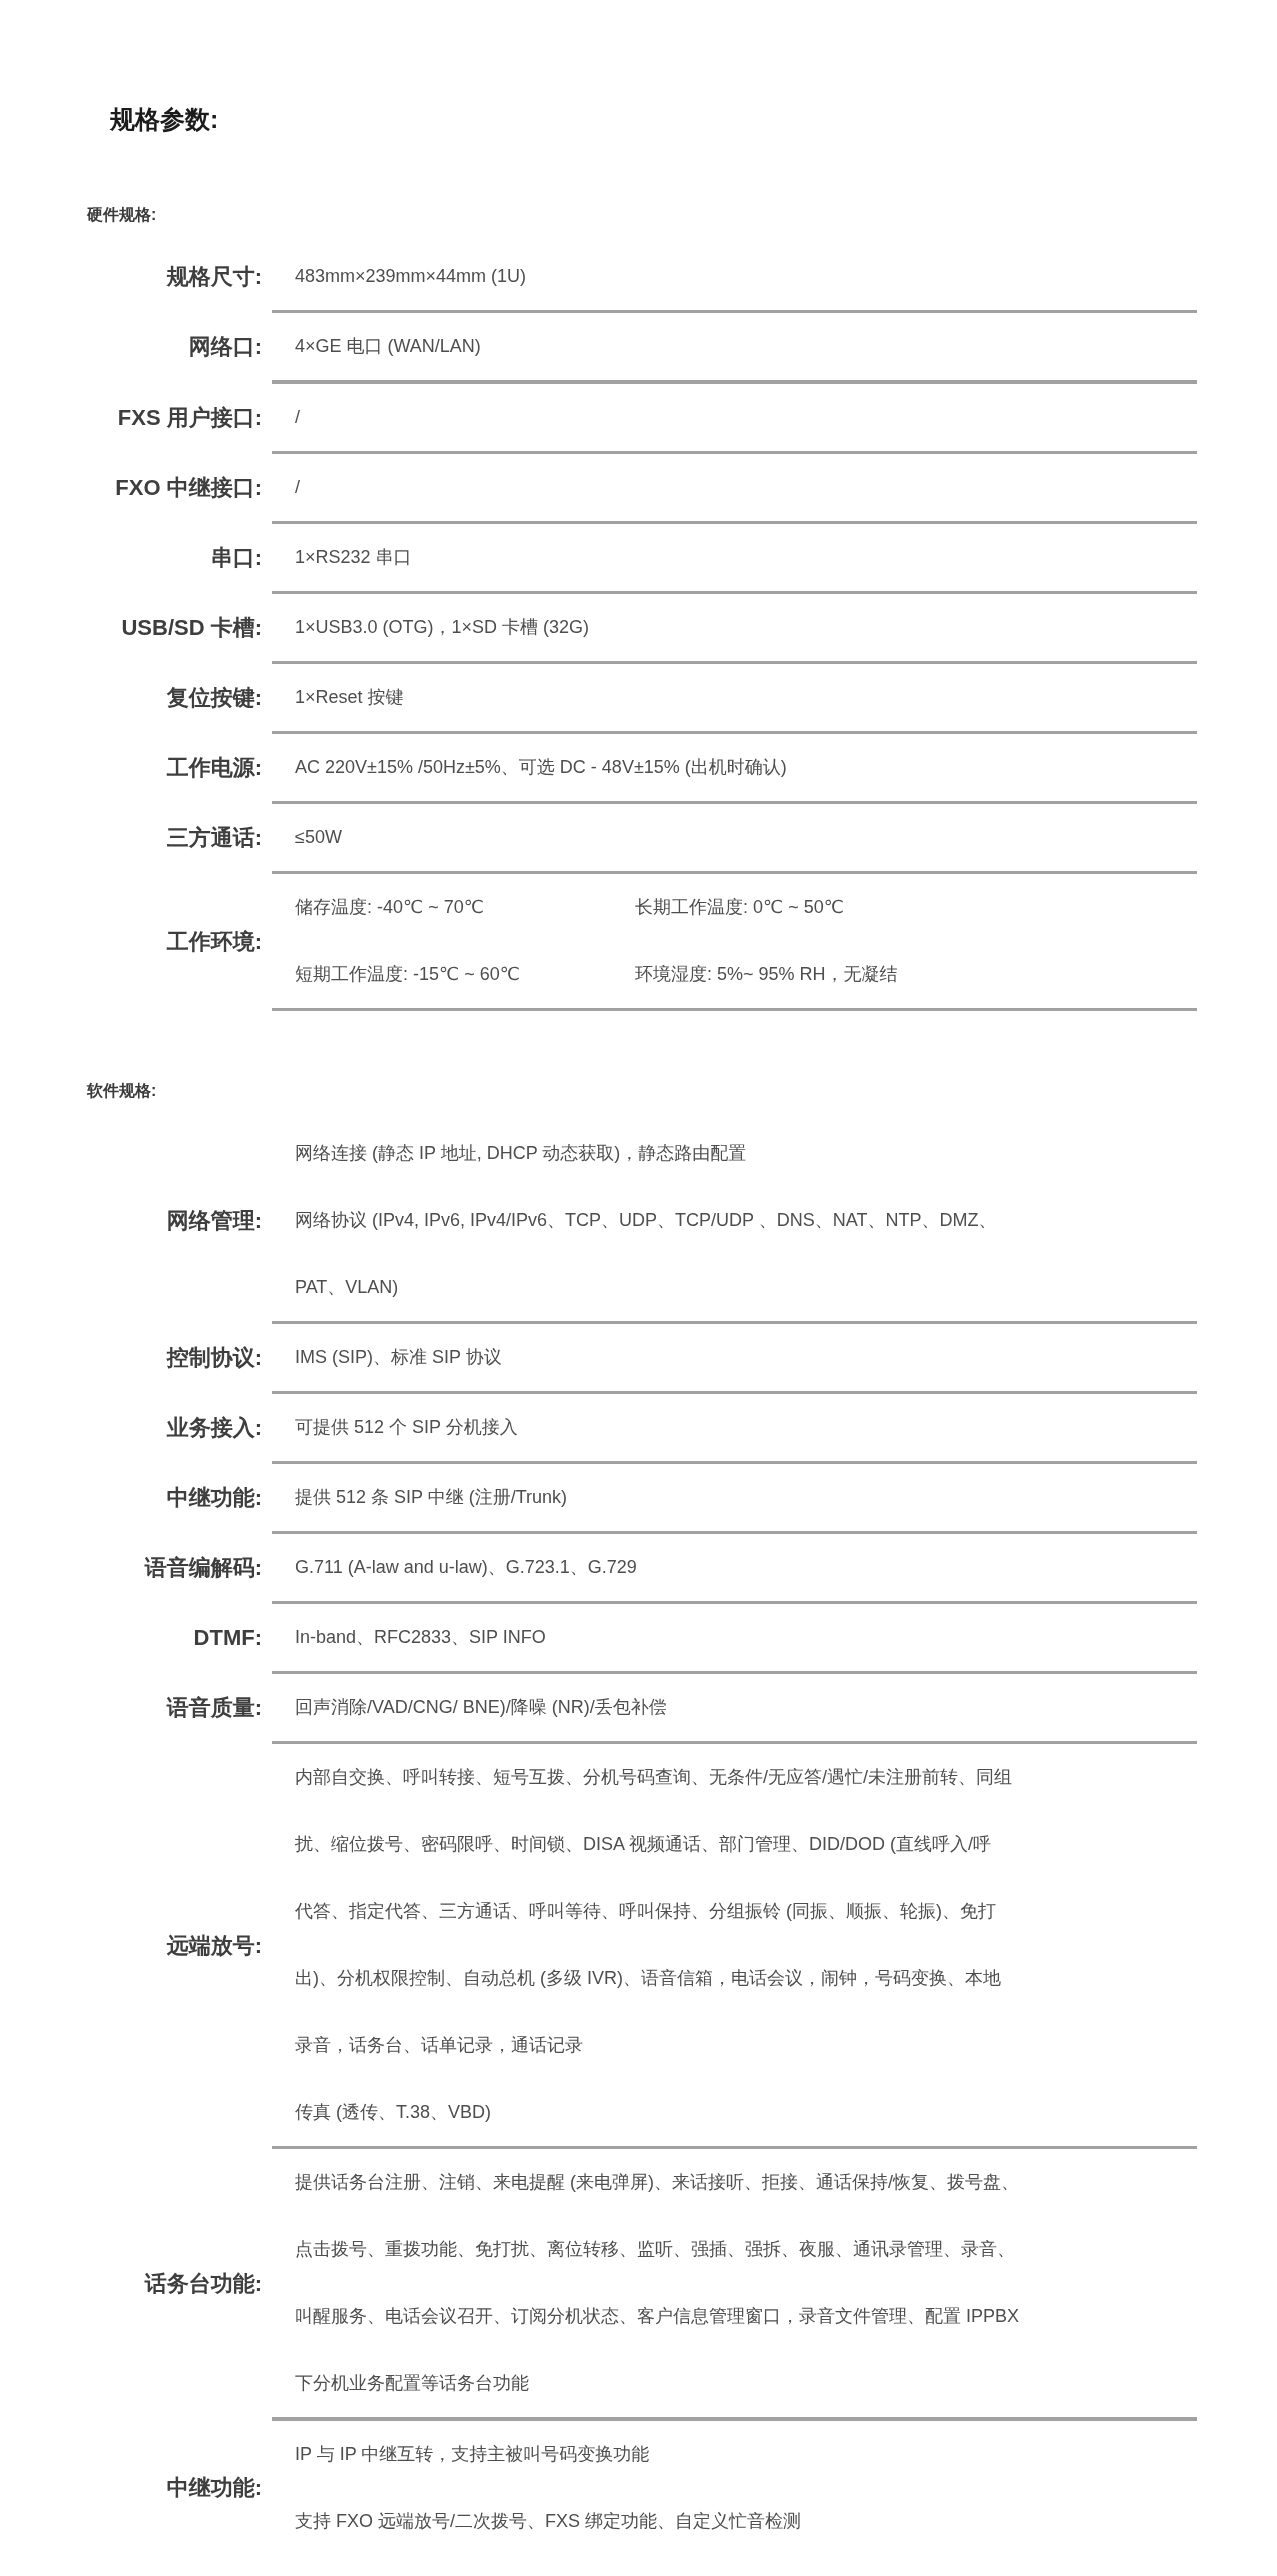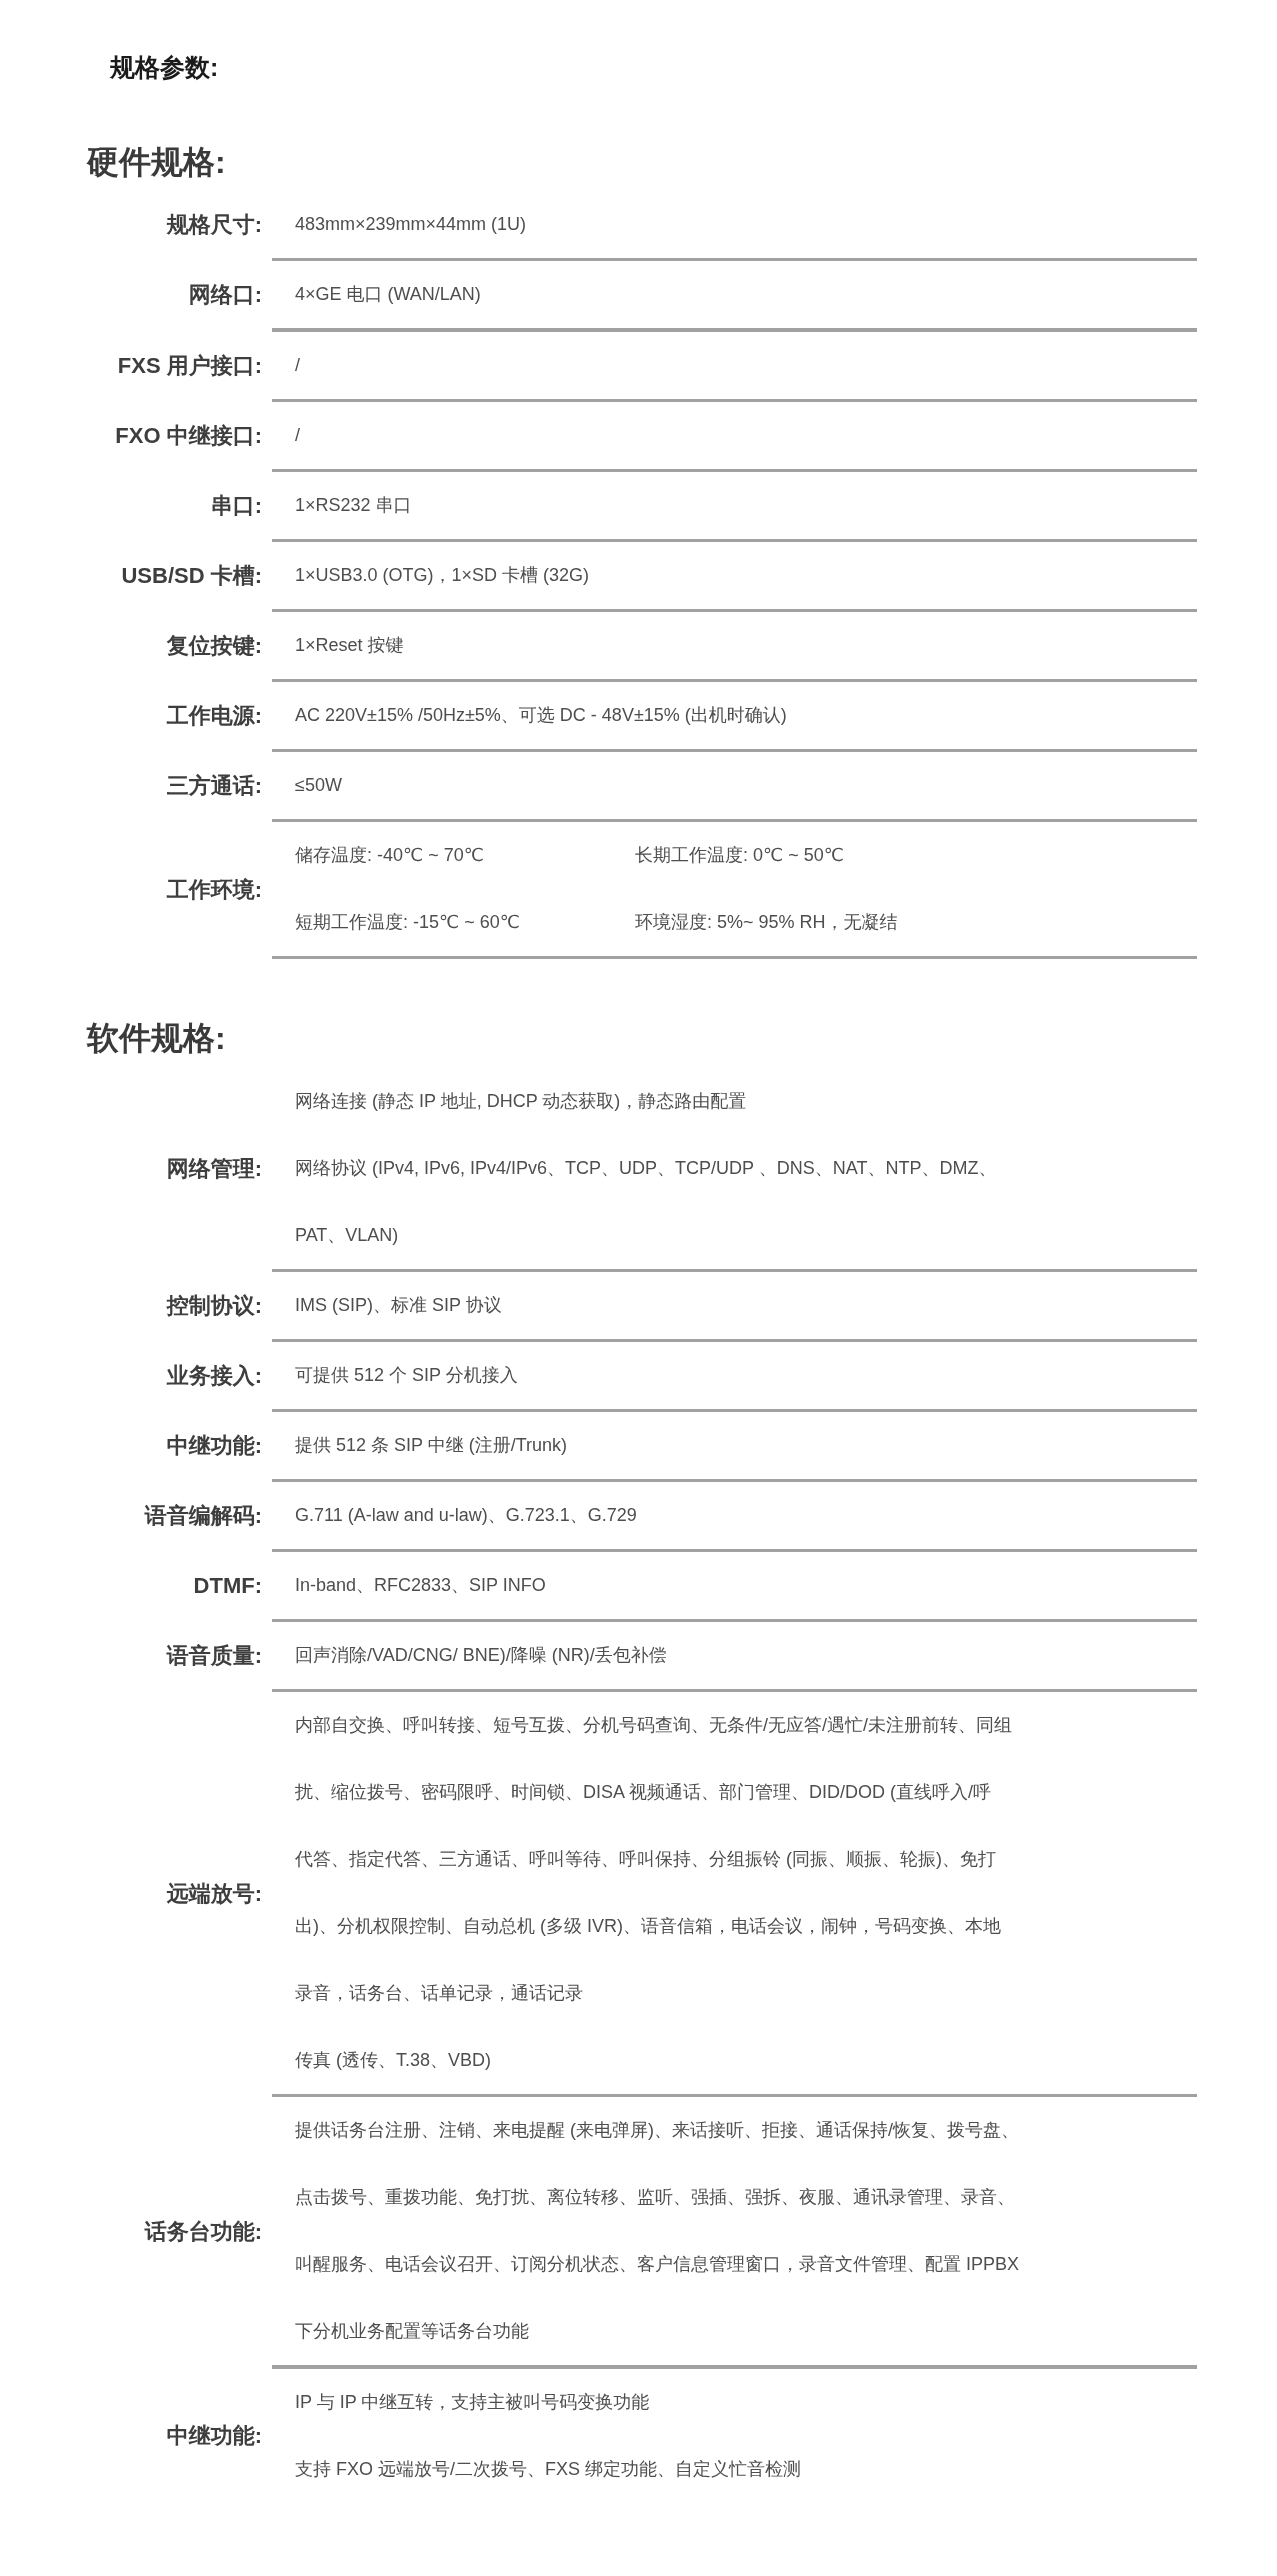--- a/index.html
+++ b/index.html
@@ -9,27 +9,27 @@
     --value-color:#4e4e4e;
     --divider-color:#a1a1a1;
   }
   html,body{margin:0;padding:0;background:#ffffff;}
   body{
     width:1278px;height:2897px;overflow:hidden;
     font-family:"Liberation Sans","DejaVu Sans",sans-serif;
     -webkit-font-smoothing:antialiased;
   }
   .page-title{
-    margin:0;padding:51px 0 0 110px;
+    margin:0;padding:103px 0 0 110px;
     font-size:25px;font-weight:700;line-height:32px;
     color:var(--title-color);
   }
   .section-heading{
     margin:64px 0 13.4px 87px;
-    font-size:32px;font-weight:700;line-height:31px;
+    font-size:16px;font-weight:700;line-height:31px;
     color:var(--heading-color);
   }
   .spec-row{display:flex;align-items:center;}
   .row-label{
     flex:0 0 262px;text-align:right;
     font-size:22px;font-weight:700;line-height:29px;
     color:var(--label-color);white-space:nowrap;
   }
   .row-value{
     margin-left:33px;width:913px;

